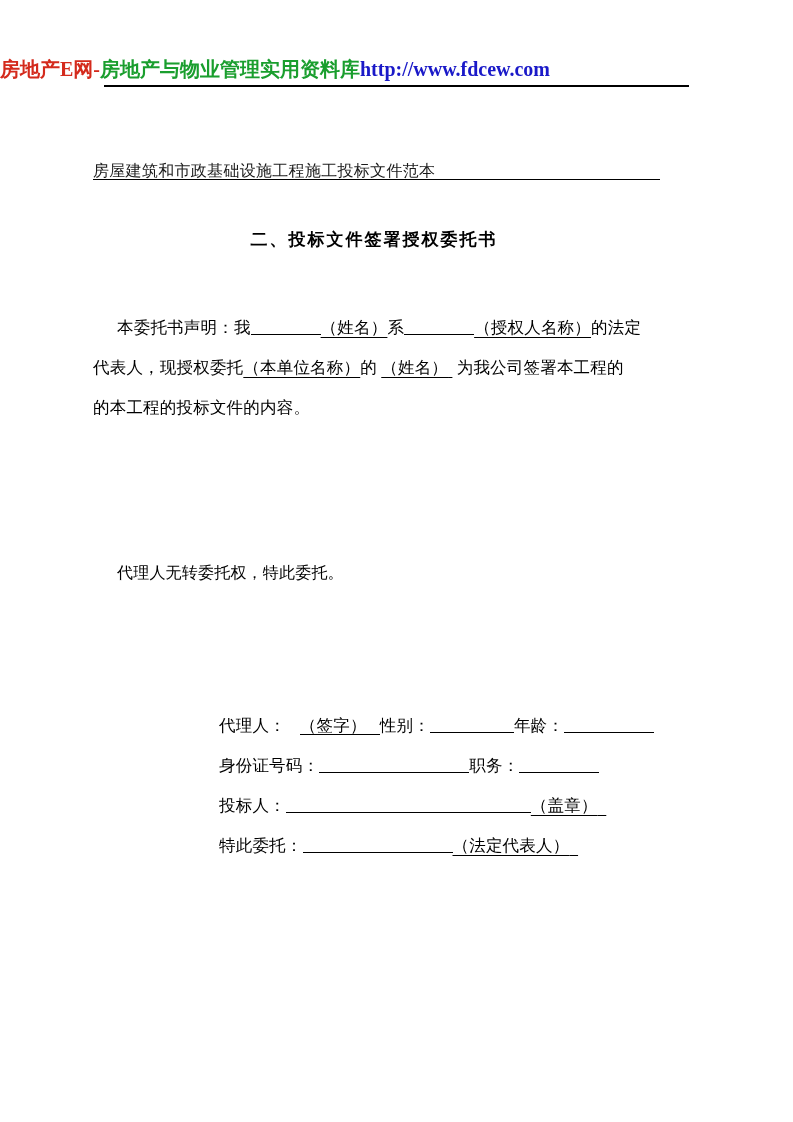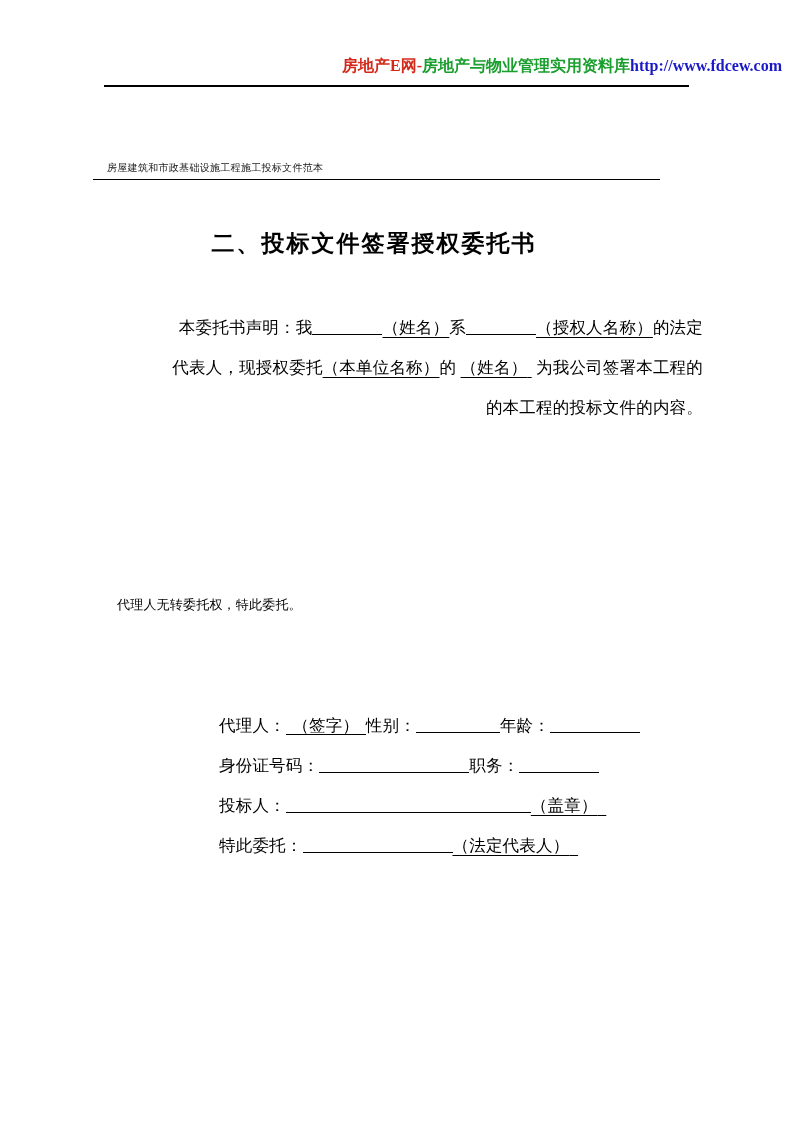--- a/index.html
+++ b/index.html
@@ -22,46 +22,46 @@
     width: 793px;
     height: 1122px;
   }
 
   
   .site-header {
     position: absolute;
     left: 0;
     top: 56px;
     width: 782px;
-    text-align: right;
+    text-align: left;
     white-space: nowrap;
     font-family: "Liberation Serif", "DejaVu Serif", serif;
     font-weight: bold;
-    font-size: 16px;
+    font-size: 20px;
     letter-spacing: 0px;
   }
   .site-header .seg-red   { color: #d42a1c; }
   .site-header .seg-green { color: #1a9e2e; }
   .site-header .seg-blue  { color: #1a19c8; font-family: "Liberation Serif","DejaVu Serif",serif; }
 
   .header-rule {
     position: absolute;
     left: 104px;
     top: 85px;
     width: 585px;
     height: 2px;
     background: #000000;
   }
 
   
   .doc-subtitle {
     position: absolute;
-    left: 107px;
+    left: 93px;
     top: 161px;
-    font-size: 10px;
+    font-size: 16px;
     font-family: "Liberation Sans", "DejaVu Sans", sans-serif;
     color: #1a1a1a;
     letter-spacing: 0.3px;
     white-space: nowrap;
   }
   .subtitle-rule {
     position: absolute;
     left: 93px;
     top: 179px;
     width: 567px;
@@ -69,34 +69,33 @@
     background: #000000;
   }
 
   
   .doc-title {
     position: absolute;
     left: 0;
     top: 228px;
     width: 748px;
     text-align: center;
-    font-size: 23px;
+    font-size: 17px;
     font-weight: bold;
     letter-spacing: 2px;
     font-family: "Liberation Sans", "DejaVu Sans", sans-serif;
     white-space: nowrap;
   }
 
   
   .body-block {
     position: absolute;
     left: 93px;
     top: 308px;
     width: 610px;
-    text-align: right;
   }
   .body-line {
     font-size: 16.5px;
     line-height: 40px;
     white-space: nowrap;
     letter-spacing: 0.2px;
   }
   .body-line.indent { padding-left: 24px; }
 
   .u {
@@ -109,22 +108,22 @@
     vertical-align: baseline;
     height: 1.05em;
     margin-bottom: -2px;
   }
   .b70  { width: 70px; }
 
   
   .para2 {
     position: absolute;
     left: 117px;
-    top: 588px;
-    font-size: 13px;
+    top: 556px;
+    font-size: 16px;
     line-height: 34px;
     white-space: nowrap;
     letter-spacing: 0.2px;
   }
 
   
   .sig-block {
     position: absolute;
     left: 219px;
     top: 706px;
@@ -140,25 +139,26 @@
   .fill {
     display: inline-block;
     border-bottom: 1px solid #000;
     height: 1.05em;
     vertical-align: baseline;
     margin-bottom: -2px;
   }
   .fill-txt {
     display: inline-block;
     border-bottom: 1px solid #000;
-    text-align: center;
+    text-align: left;
     height: 1.05em;
     line-height: 1.05em;
     vertical-align: baseline;
     margin-bottom: -2px;
+    margin-left: 14px;
   }
   .w62  { width: 62px; }
   .w75  { width: 75px; }
   .w80  { width: 80px; }
   .w84  { width: 84px; }
   .w90  { width: 90px; }
   .w150 { width: 150px; }
   .w245 { width: 245px; }
 </style>
 </head>

